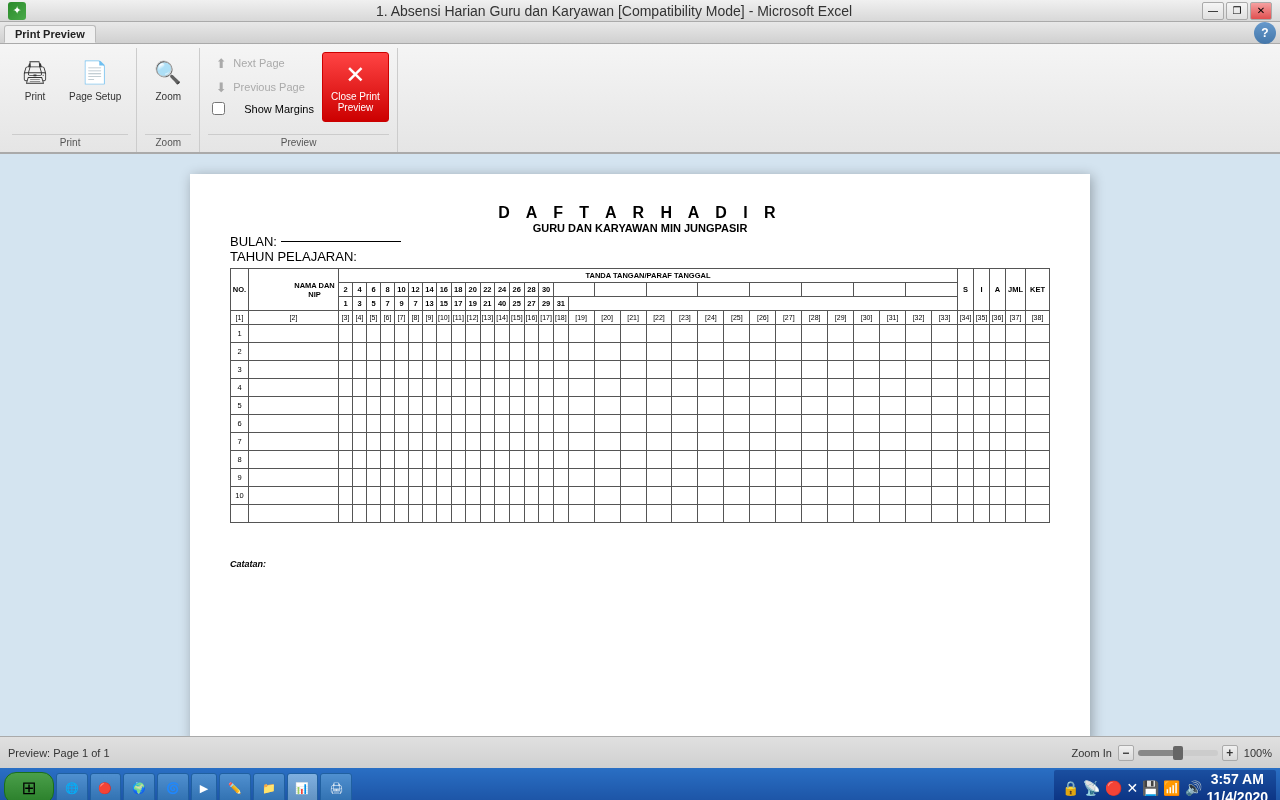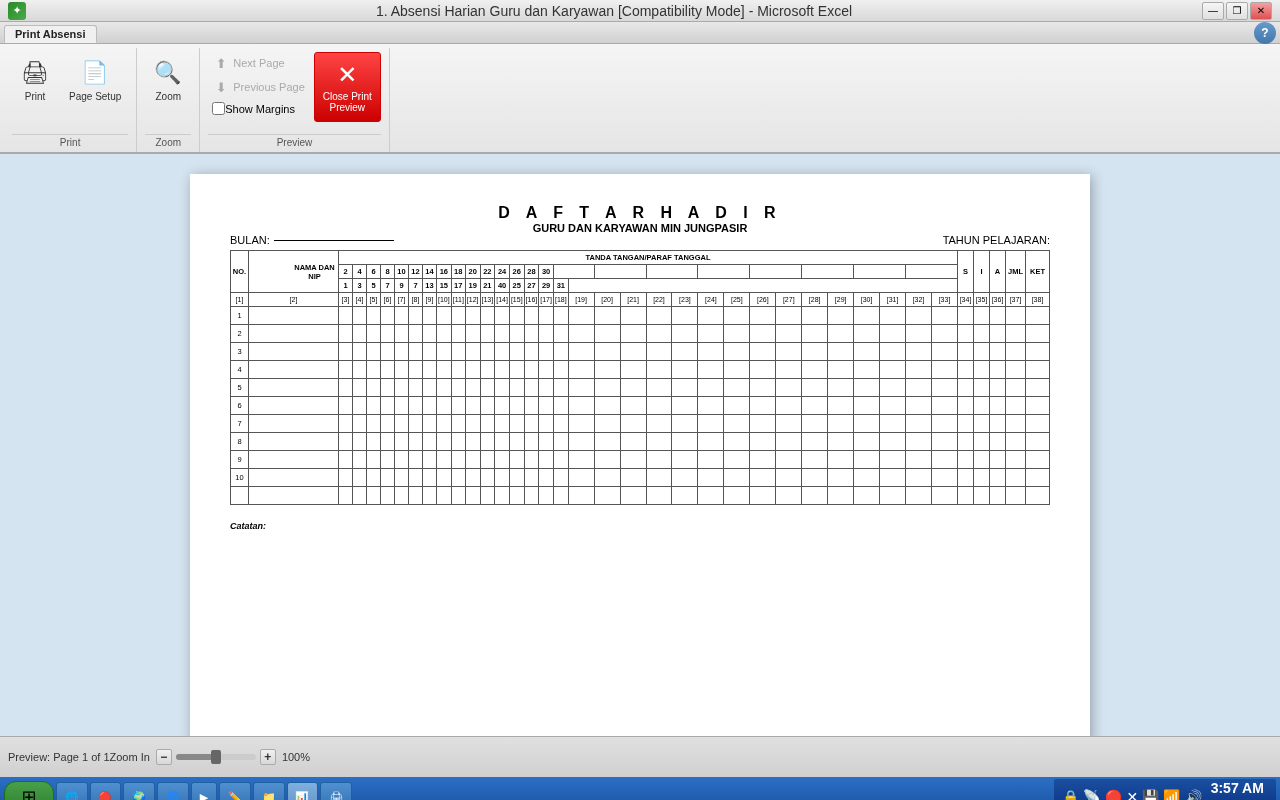--- a/index.html
+++ b/index.html
@@ -136,21 +136,21 @@
       color: white;
       gap: 2px;
       height: 70px;
       justify-content: center;
     }
     .close-preview-btn .icon {
       font-size: 24px;
       color: white;
     }
     .checkbox-btn {
-      display: flex; align-items: center; gap: 0;
+      display: flex; align-items: center; gap: 19px;
       font-size: 11px; cursor: pointer; padding: 2px 4px;
     }
     .checkbox-btn input { cursor: pointer; }
 
     
     .main-area {
       background: #d4e4f0;
       flex: 1;
       display: flex;
       align-items: flex-start;
@@ -169,23 +169,24 @@
       padding: 30px 40px 40px 40px;
       position: relative;
     }
 
     
     .doc-title { text-align: center; font-size: 16px; font-weight: bold; letter-spacing: 6px; font-family: Arial, sans-serif; }
     .doc-subtitle { text-align: center; font-size: 11px; font-weight: bold; font-family: Arial, sans-serif; }
     .doc-header-row {
       display: flex;
       justify-content: space-between;
-      font-size: 11px;
+      font-size: 13px;
       font-family: Arial, sans-serif;
       margin-bottom: 4px;
+      flex-direction: column;
     }
     .doc-header-row .bulan { display: flex; gap: 4px; align-items: center; }
     .doc-header-row .bulan-line { border-bottom: 1px solid #000; width: 120px; }
 
     
     .attendance-table {
       width: 100%;
       border-collapse: collapse;
       font-size: 7.5px;
       font-family: Arial, sans-serif;
@@ -203,35 +204,35 @@
     .col-stat { width: 16px; }
     .col-jml { width: 20px; }
     .col-ket { width: 24px; }
     .signature-area {
       display: flex;
       justify-content: space-between;
       margin-top: 16px;
       font-size: 9px;
       font-family: Arial, sans-serif;
     }
-    .catatan { font-weight: bold; font-style: italic; }
+    .catatan { font-weight: bold; font-style: italic; margin-top: 20px; }
     .signature-right { text-align: left; }
     .signature-line { border-bottom: 1px dotted #555; width: 140px; margin: 40px 0 2px 0; }
 
     
     .status-bar {
       background: linear-gradient(to bottom, #e0e0e0, #d0d0d0);
-      height: 41px;
+      height: 32px;
       display: flex;
       align-items: center;
       padding: 0 8px;
       border-top: 1px solid #aaa;
       font-size: 11px;
       color: #333;
-      justify-content: flex-start;
+      justify-content: space-between;
     }
     .status-left { display: flex; align-items: center; gap: 4px; }
     .status-right { display: flex; align-items: center; gap: 6px; }
     .zoom-control { display: flex; align-items: center; gap: 4px; }
     .zoom-btn {
       width: 16px; height: 16px; border: 1px solid #aaa;
       background: linear-gradient(to bottom, #f0f0f0, #d8d8d8);
       display: flex; align-items: center; justify-content: center;
       cursor: pointer; border-radius: 2px; font-size: 12px; font-weight: bold;
     }
@@ -302,21 +303,21 @@
   </div>
   <div class="title-bar-text">1. Absensi Harian Guru dan Karyawan  [Compatibility Mode] - Microsoft Excel</div>
   <div class="title-bar-buttons">
     <div class="title-bar-btn">—</div>
     <div class="title-bar-btn">❐</div>
     <div class="title-bar-btn close">✕</div>
   </div>
 </div>
 
 <div class="ribbon-tabs">
-  <div class="ribbon-tab active">Print Absensi</div>
+  <div class="ribbon-tab active">Print Preview</div>
   <div style="position:absolute;right:4px;top:22px;" class="help-btn">?</div>
 </div>
 
 <div class="ribbon">
 
   <div class="ribbon-group">
     <div class="ribbon-group-content">
       <div class="ribbon-btn-large">
         <div class="icon">🖨</div>
         <span>Print</span>

